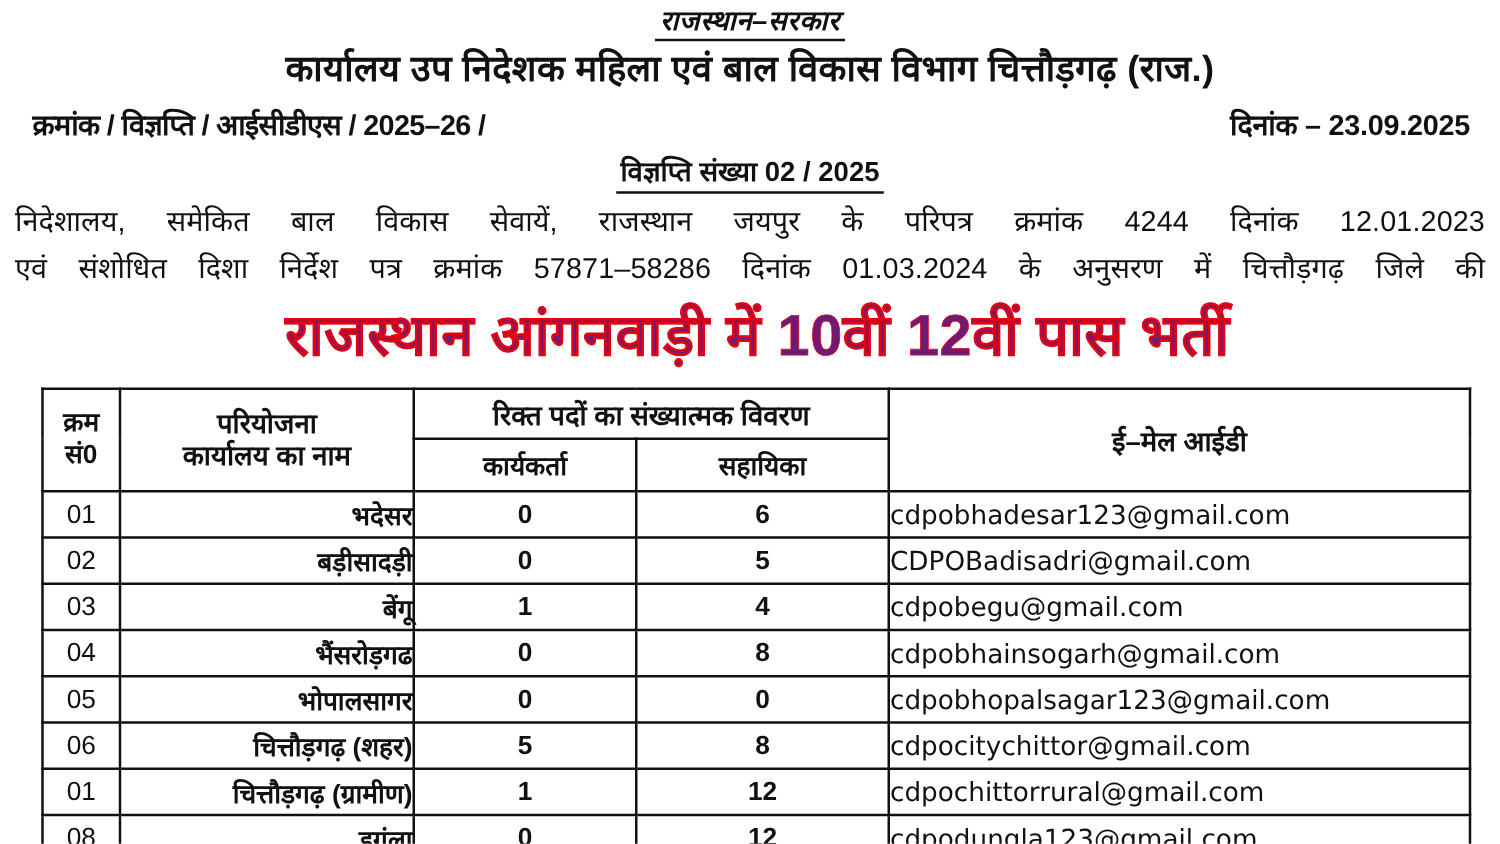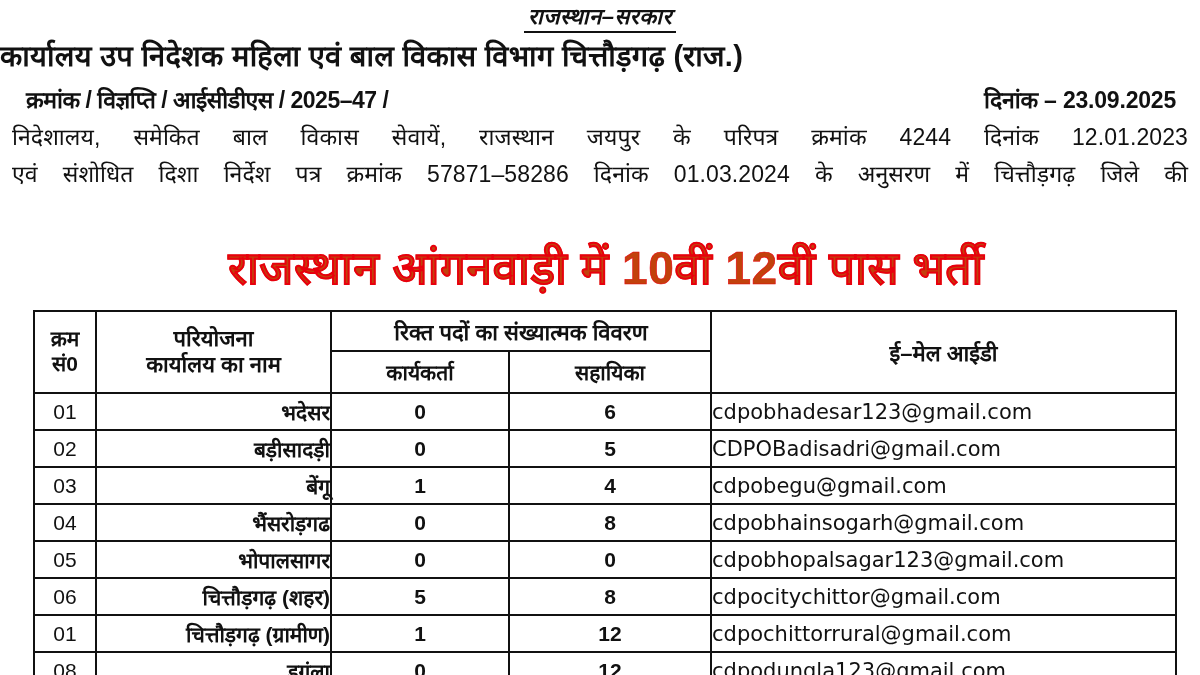--- a/index.html
+++ b/index.html
@@ -33,21 +33,21 @@
     padding-top: 5px;
     line-height: 1.1;
   }
   .hdr-govt span {
     border-bottom: 2px solid #111;
     padding: 0 4px 2px 4px;
     display: inline-block;
   }
 
   .hdr-office {
-    text-align: left;
+    text-align: center;
     font-size: 29px;
     font-weight: 700;
     line-height: 1.15;
     margin-top: 7px;
     letter-spacing: 0.3px;
   }
 
   .hdr-row {
     display: flex;
     justify-content: space-between;
@@ -155,32 +155,35 @@
 
 <div id="page">
 
   <div class="hdr-govt">
     <span>राजस्थान–सरकार</span>
   </div>
 
   <div class="hdr-office">कार्यालय उप निदेशक महिला एवं बाल विकास विभाग चित्तौड़गढ़ (राज.)</div>
 
   <div class="hdr-row">
-    <div class="ref">क्रमांक / विज्ञप्ति / आईसीडीएस / 2025–47 /</div>
+    <div class="ref">क्रमांक / विज्ञप्ति / आईसीडीएस / 2025–26 /</div>
     <div class="date">दिनांक – 23.09.2025</div>
   </div>
 
+  <div class="hdr-notice">
+    <span>विज्ञप्ति संख्या 02 / 2025</span>
+  </div>
 
   <div class="body-para">
     <span class="ln">निदेशालय, समेकित बाल विकास सेवायें, राजस्थान जयपुर के परिपत्र क्रमांक 4244 दिनांक 12.01.2023</span>
     <span class="ln">एवं संशोधित दिशा निर्देश पत्र क्रमांक 57871–58286 दिनांक 01.03.2024 के अनुसरण में चित्तौड़गढ़ जिले की</span>
   </div>
 
   <div class="red-banner">
-    <div class="txt" style="color: #c2410c; margin-left: 12px; -webkit-text-stroke: 0.6px rgb(232, 0, 13);">राजस्थान आंगनवाड़ी में 10वीं 12वीं पास भर्ती</div>
+    <div class="txt" style="color: #701a75; margin-left: 12px; -webkit-text-stroke: 0.6px rgb(232, 0, 13);">राजस्थान आंगनवाड़ी में 10वीं 12वीं पास भर्ती</div>
   </div>
 
   <div class="tbl-wrap">
     <table class="vac">
       <colgroup>
         <col class="c-sn">
           <col class="c-proj">
           <col class="c-kar">
           <col class="c-sah">
           <col class="c-mail">

